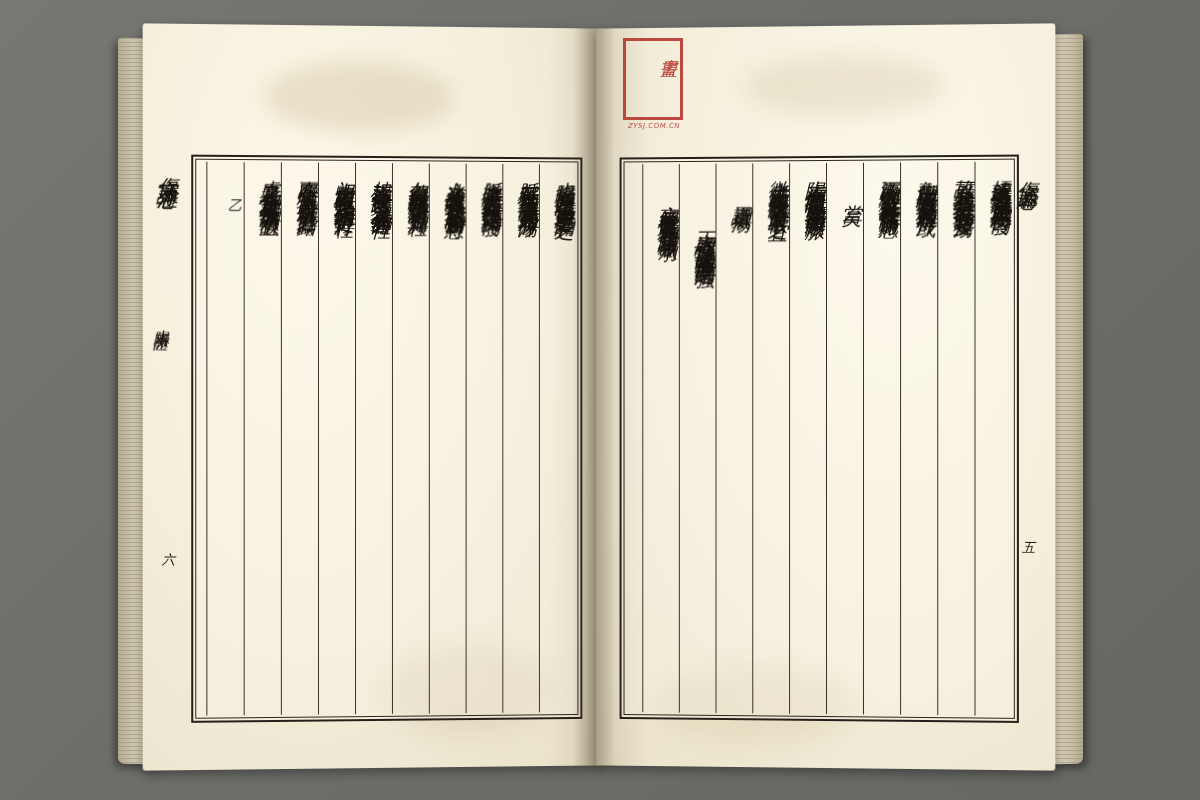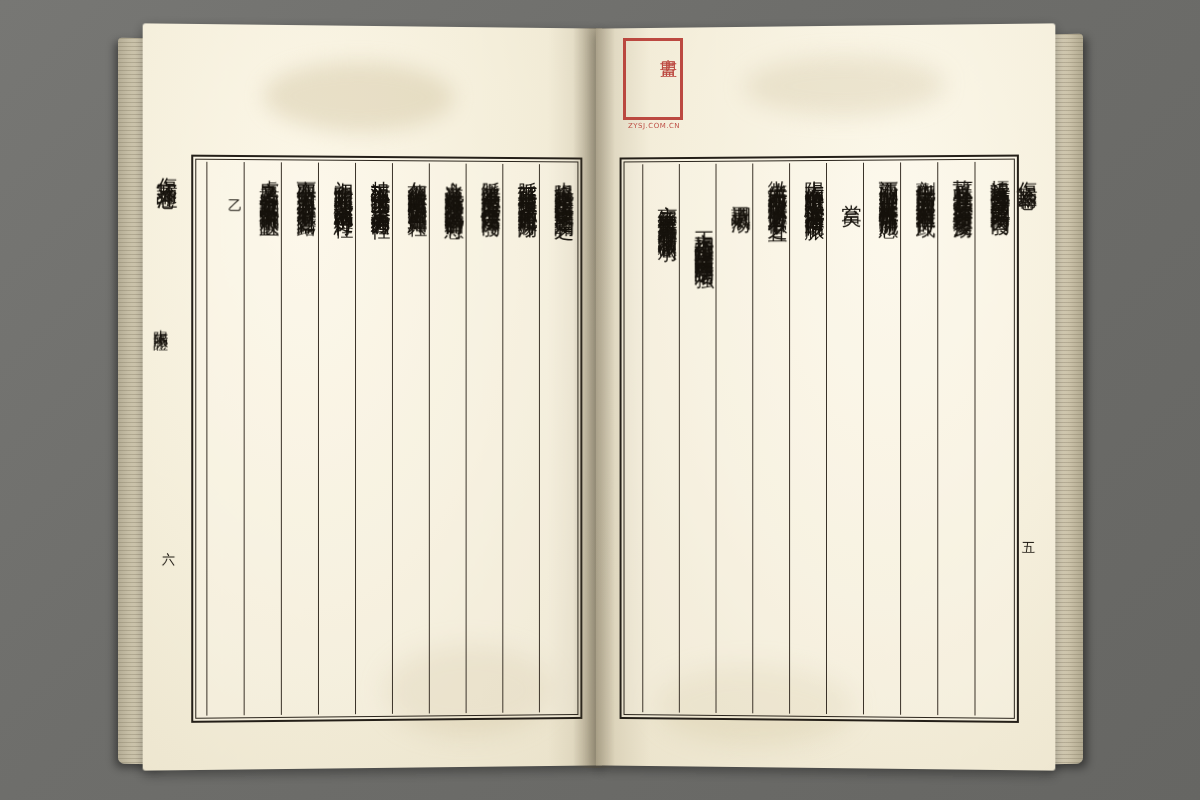--- a/index.html
+++ b/index.html
@@ -11,20 +11,21 @@
     width: 1200px;
     height: 800px;
     overflow: hidden;
     font-family: "DejaVu Sans", sans-serif;
   }
   .scene {
     position: relative;
     width: 1200px;
     height: 800px;
     background: linear-gradient(135deg, #777774 0%, #6e6e6b 40%, #666663 100%);
+    font-style: italic;
   }
 
   
   .book {
     position: absolute;
     left: 118px;
     top: 18px;
     width: 965px;
     height: 760px;
   }

